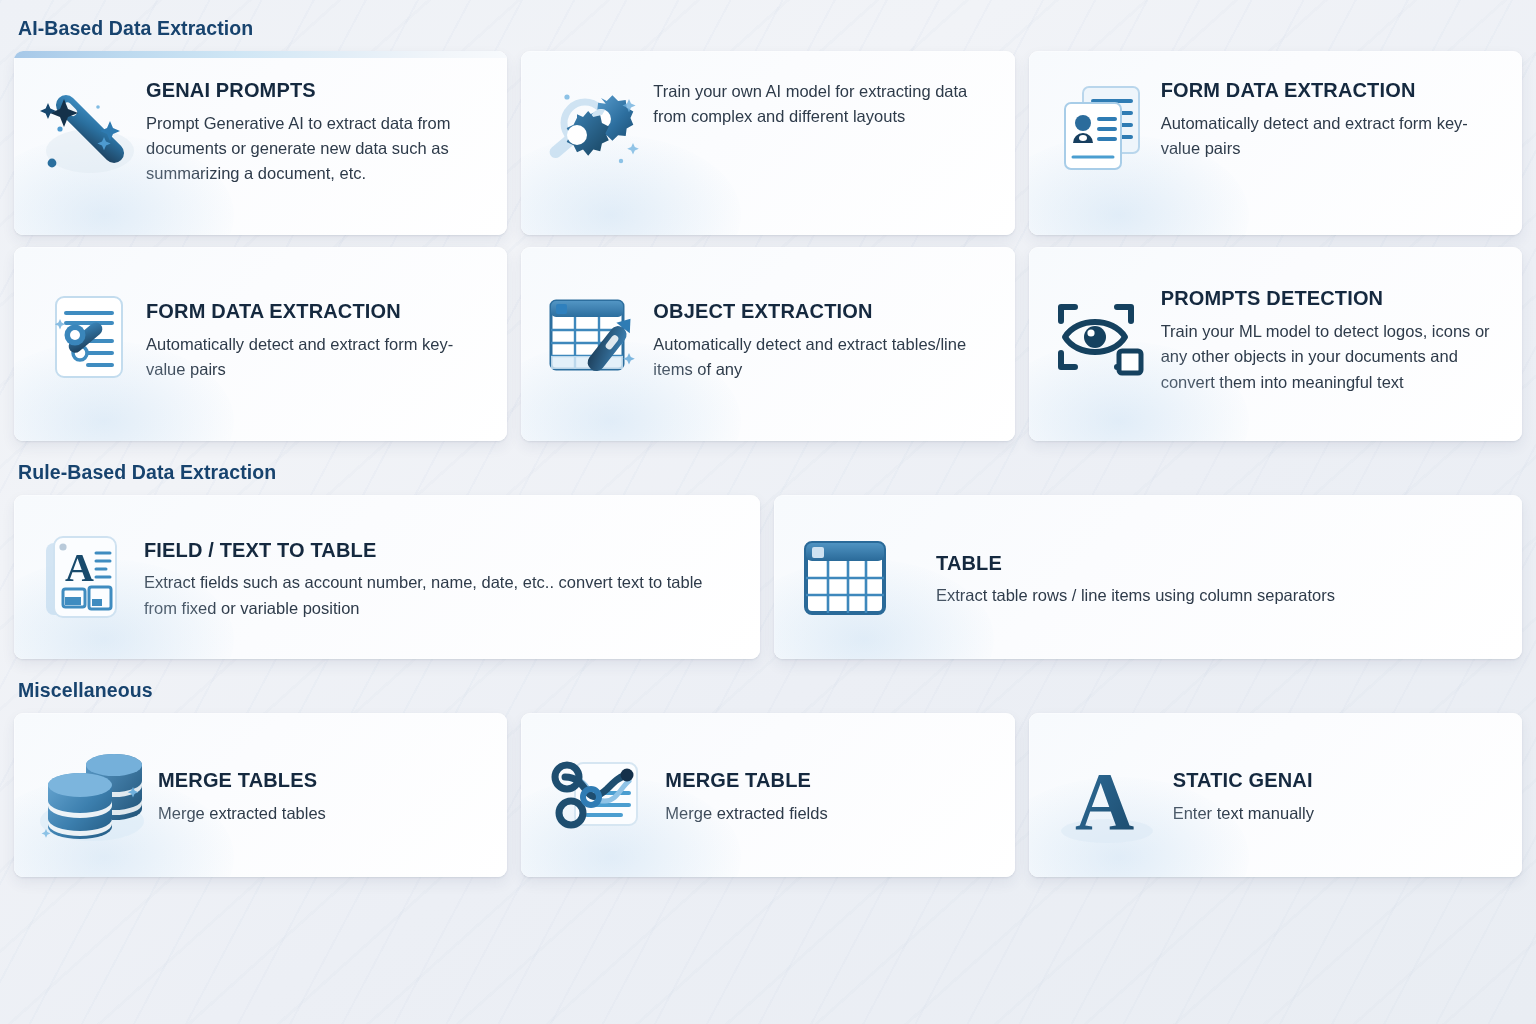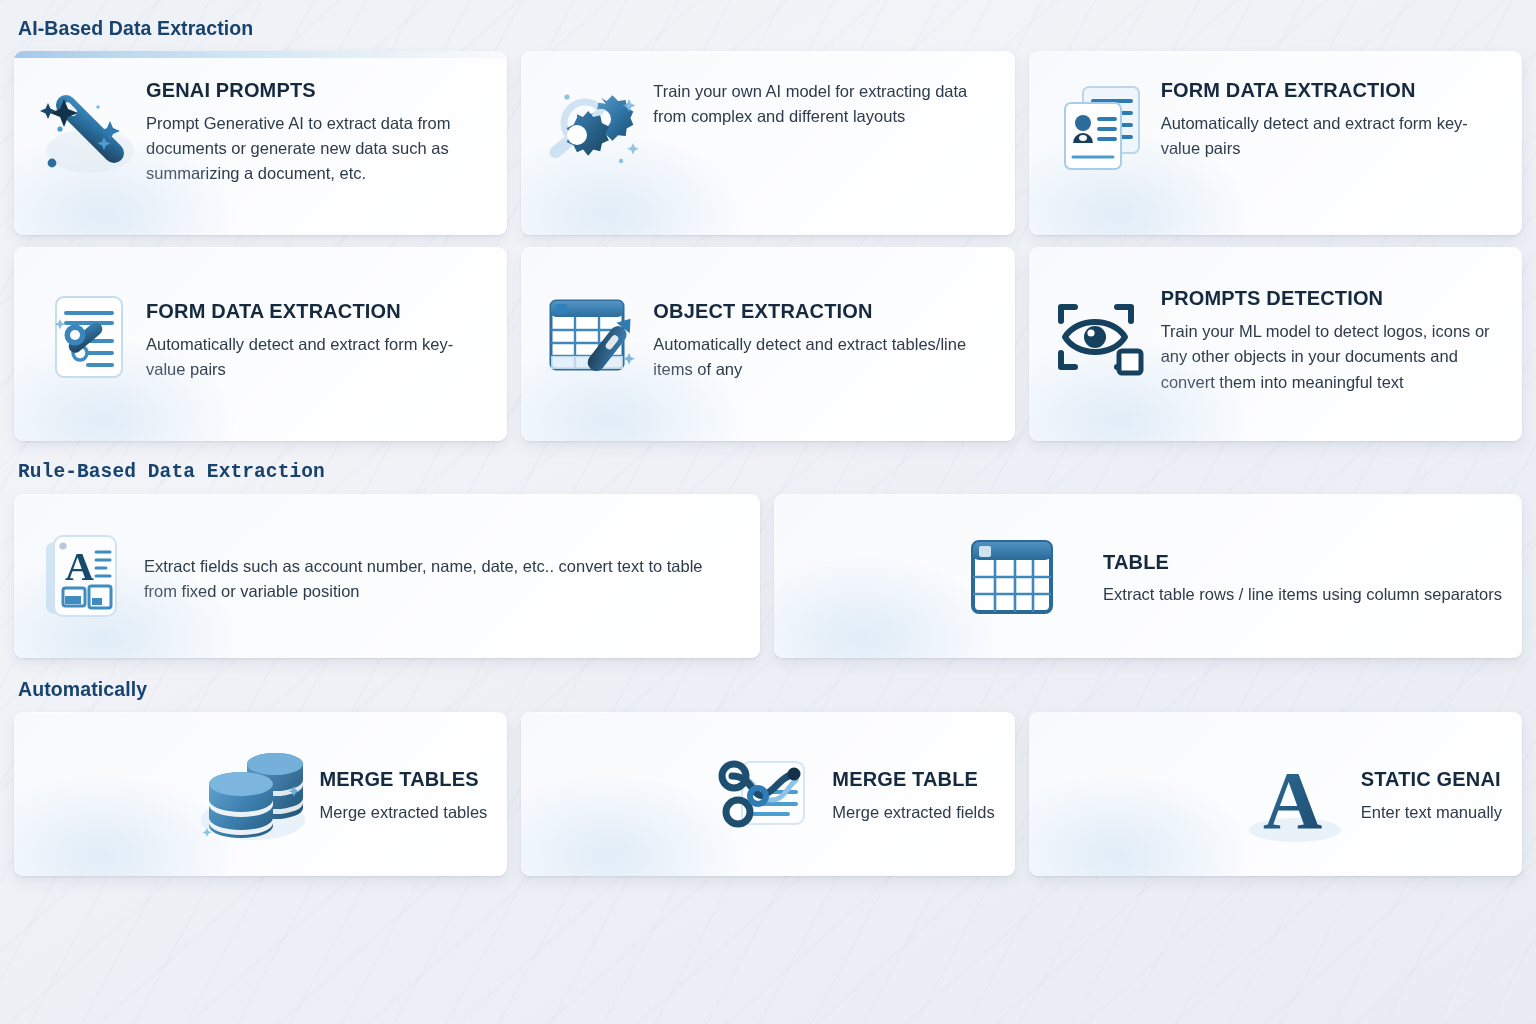--- a/index.html
+++ b/index.html
@@ -34,21 +34,21 @@
     z-index: 2;
   }
 
   .section-title {
     color: #17436e;
     font-size: 19.5px;
     font-weight: bold;
     letter-spacing: .1px;
     padding: 14px 2px 11px 4px;
   }
-  .section-title.rule { padding-top: 20px; font-family: Liberation Mono, monospace; }
+  .section-title.rule { padding-top: 20px; }
   .section-title.misc { padding-top: 20px; }
 
   .row {
     display: flex;
     gap: 14px;
   }
   .row + .row { margin-top: 12px; }
 
   
   .card {
@@ -59,21 +59,20 @@
       linear-gradient(135deg, #f7fafd 0%, #fbfcfe 42%, #ffffff 100%);
     box-shadow:
       0 1px 2px rgba(40,60,90,.10),
       0 6px 14px rgba(40,60,90,.075),
       0 0 0 .5px rgba(255,255,255,.8) inset;
     overflow: hidden;
     display: flex;
     align-items: flex-start;
     padding: 22px 20px 22px 22px;
     min-height: 184px;
-    justify-content: flex-end;
   }
   .card.topbar::before {
     content: "";
     position: absolute;
     left: 0; right: 0; top: 0;
     height: 7px;
     background: linear-gradient(90deg, #a6c8e8 0%, #bcd9ef 22%, #cfe6f5 45%, #e3eef7 68%, #f2f6fa 88%, #f7fafd 100%);
   }
   
   .card .glow {
@@ -360,20 +359,21 @@
             <line x1="62" y1="42" x2="72" y2="42"></line>
             <line x1="62" y1="50" x2="76" y2="50"></line>
           </g>
           <rect x="29" y="62" width="22" height="18" rx="2.5" fill="none" stroke="#3f8cc0" stroke-width="3"></rect>
           <rect x="31" y="70" width="16" height="8" fill="#3f8cc0"></rect>
           <rect x="55" y="60" width="22" height="22" rx="2.5" fill="none" stroke="#3f8cc0" stroke-width="3"></rect>
           <rect x="58" y="72" width="10" height="7" fill="#3f8cc0"></rect>
         </svg>
       </div>
       <div class="card-body">
+        <div class="card-title">FIELD / TEXT TO TABLE</div>
         <div class="card-desc">Extract fields such as account number, name, date, etc.. convert text to table from fixed or variable position</div>
       </div>
     </div>
 
     <div class="card card-table">
       <div class="glow"></div>
       <div class="card-icon">
         <svg width="104" height="104" viewBox="0 0 104 104">
           <defs>
             <linearGradient id="thead2" x1="0" y1="0" x2="0" y2="1">
@@ -393,21 +393,21 @@
           </g>
         </svg>
       </div>
       <div class="card-body">
         <div class="card-title">TABLE</div>
         <div class="card-desc">Extract table rows / line items using column separators</div>
       </div>
     </div>
   </div>
 
-  <div class="section-title misc">Automatically</div>
+  <div class="section-title misc">Miscellaneous</div>
 
   <div class="row misc-row">
 
     <div class="card">
       <div class="glow"></div>
       <div class="card-icon">
         <svg width="118" height="96" viewBox="0 0 118 96">
           <defs>
             <linearGradient id="dbg" x1="0" y1="0" x2="1" y2="1">
               <stop offset="0" stop-color="#6aa8d4"></stop>

